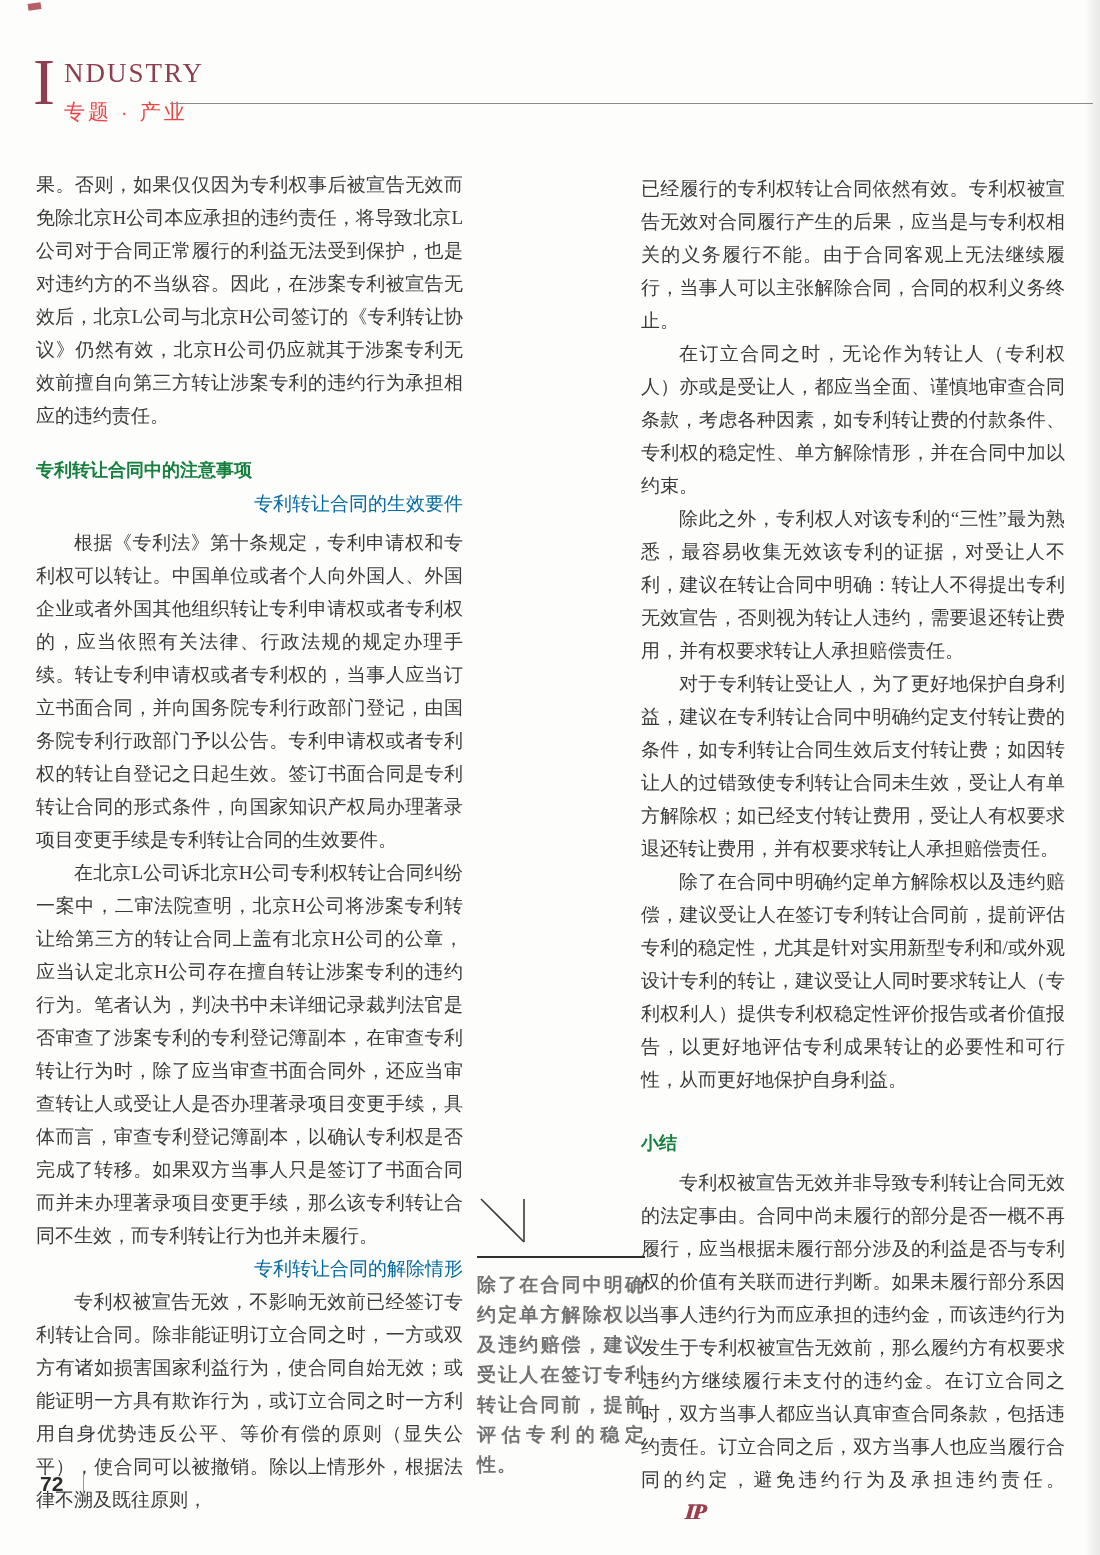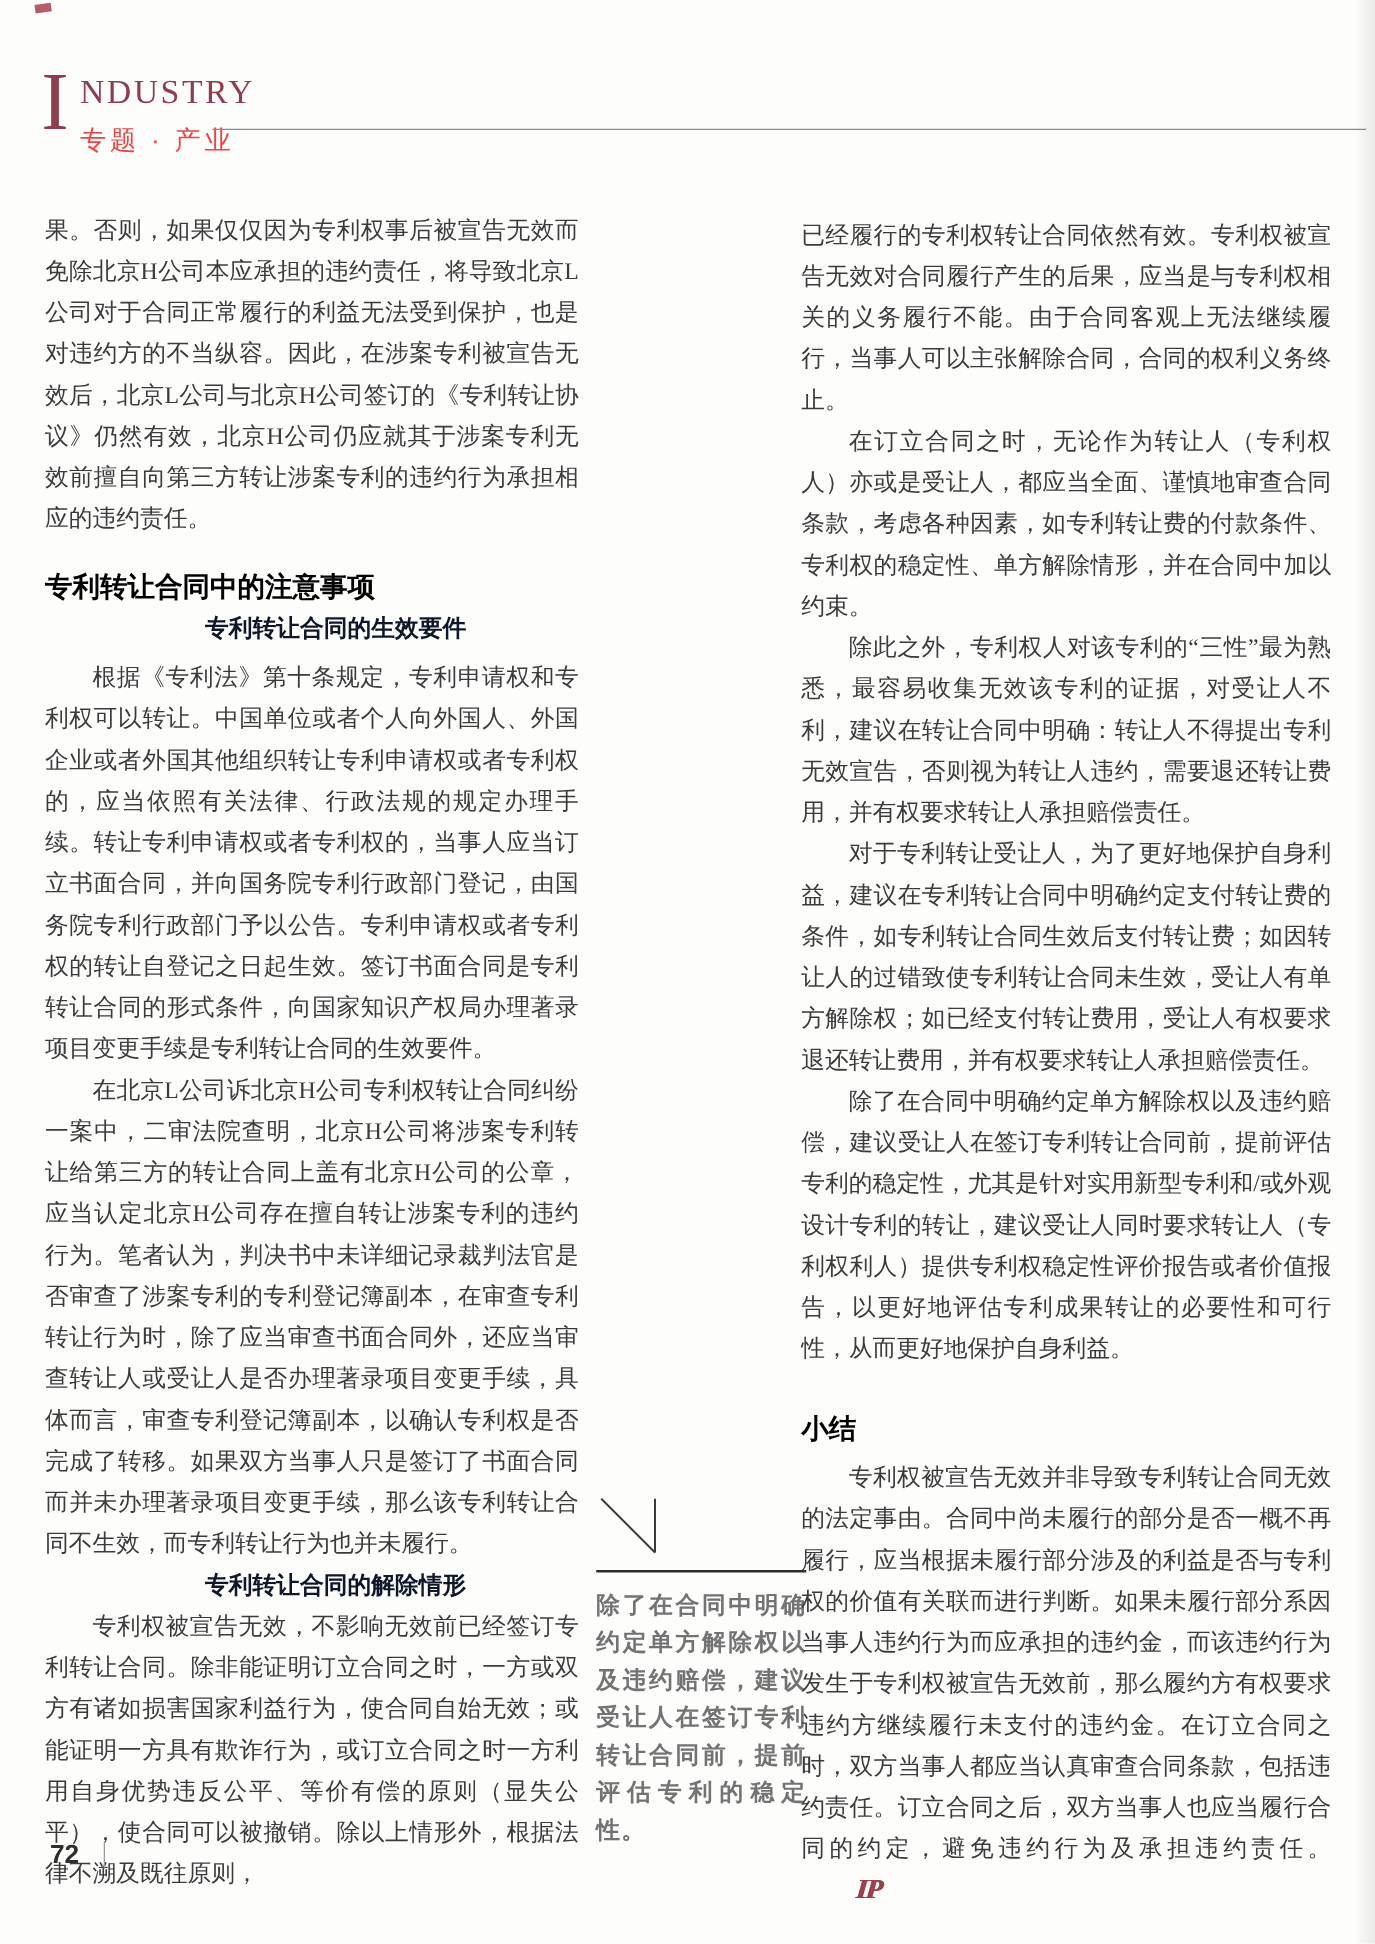--- a/index.html
+++ b/index.html
@@ -46,29 +46,29 @@
   }
   
   .col { position:absolute; font-size:19px; line-height:33px;
          text-align:justify; text-justify:inter-ideograph; }
   .col p { margin:0; }
   .col-left  { left:36px;  top:168px; width:427px; }
   .col-right { left:641px; top:172px; width:424px; }
   .indent { text-indent:2em; }
   .h-major {
     font-family:"Liberation Sans","DejaVu Sans",sans-serif;
-    font-weight:bold; font-size:22px; line-height:34px;
-    color:#000000; margin:21px 0 0 0 !important;
+    font-weight:bold; font-size:18px; line-height:34px;
+    color:#15803d; margin:21px 0 0 0 !important;
     text-align:left;
   }
   .h-minor {
     font-family:"Liberation Sans","DejaVu Sans",sans-serif;
-    font-weight:bold; font-size:19px; line-height:33px;
-    color:#0f172a; text-indent:2em; margin:0 !important;
-    text-align:center;
+    font-weight:normal; font-size:19px; line-height:33px;
+    color:#0369a1; text-indent:2em; margin:0 !important;
+    text-align:right;
   }
   .sp-before { margin-top:6px !important; }
   .summary-head { margin-top:30px 0 0 0; margin:30px 0 6px 0 !important; }
   
   .pull-quote { position:absolute; left:477px; top:1196px; width:168px; }
   .pq-arrow { display:block; margin-left:1px; }
   .pq-rule { width:168px; height:2px; background:#2e2e2e; margin-top:8px; }
   .pq-text {
     margin-top:12px;
     font-family:"Liberation Sans","DejaVu Sans",sans-serif;

